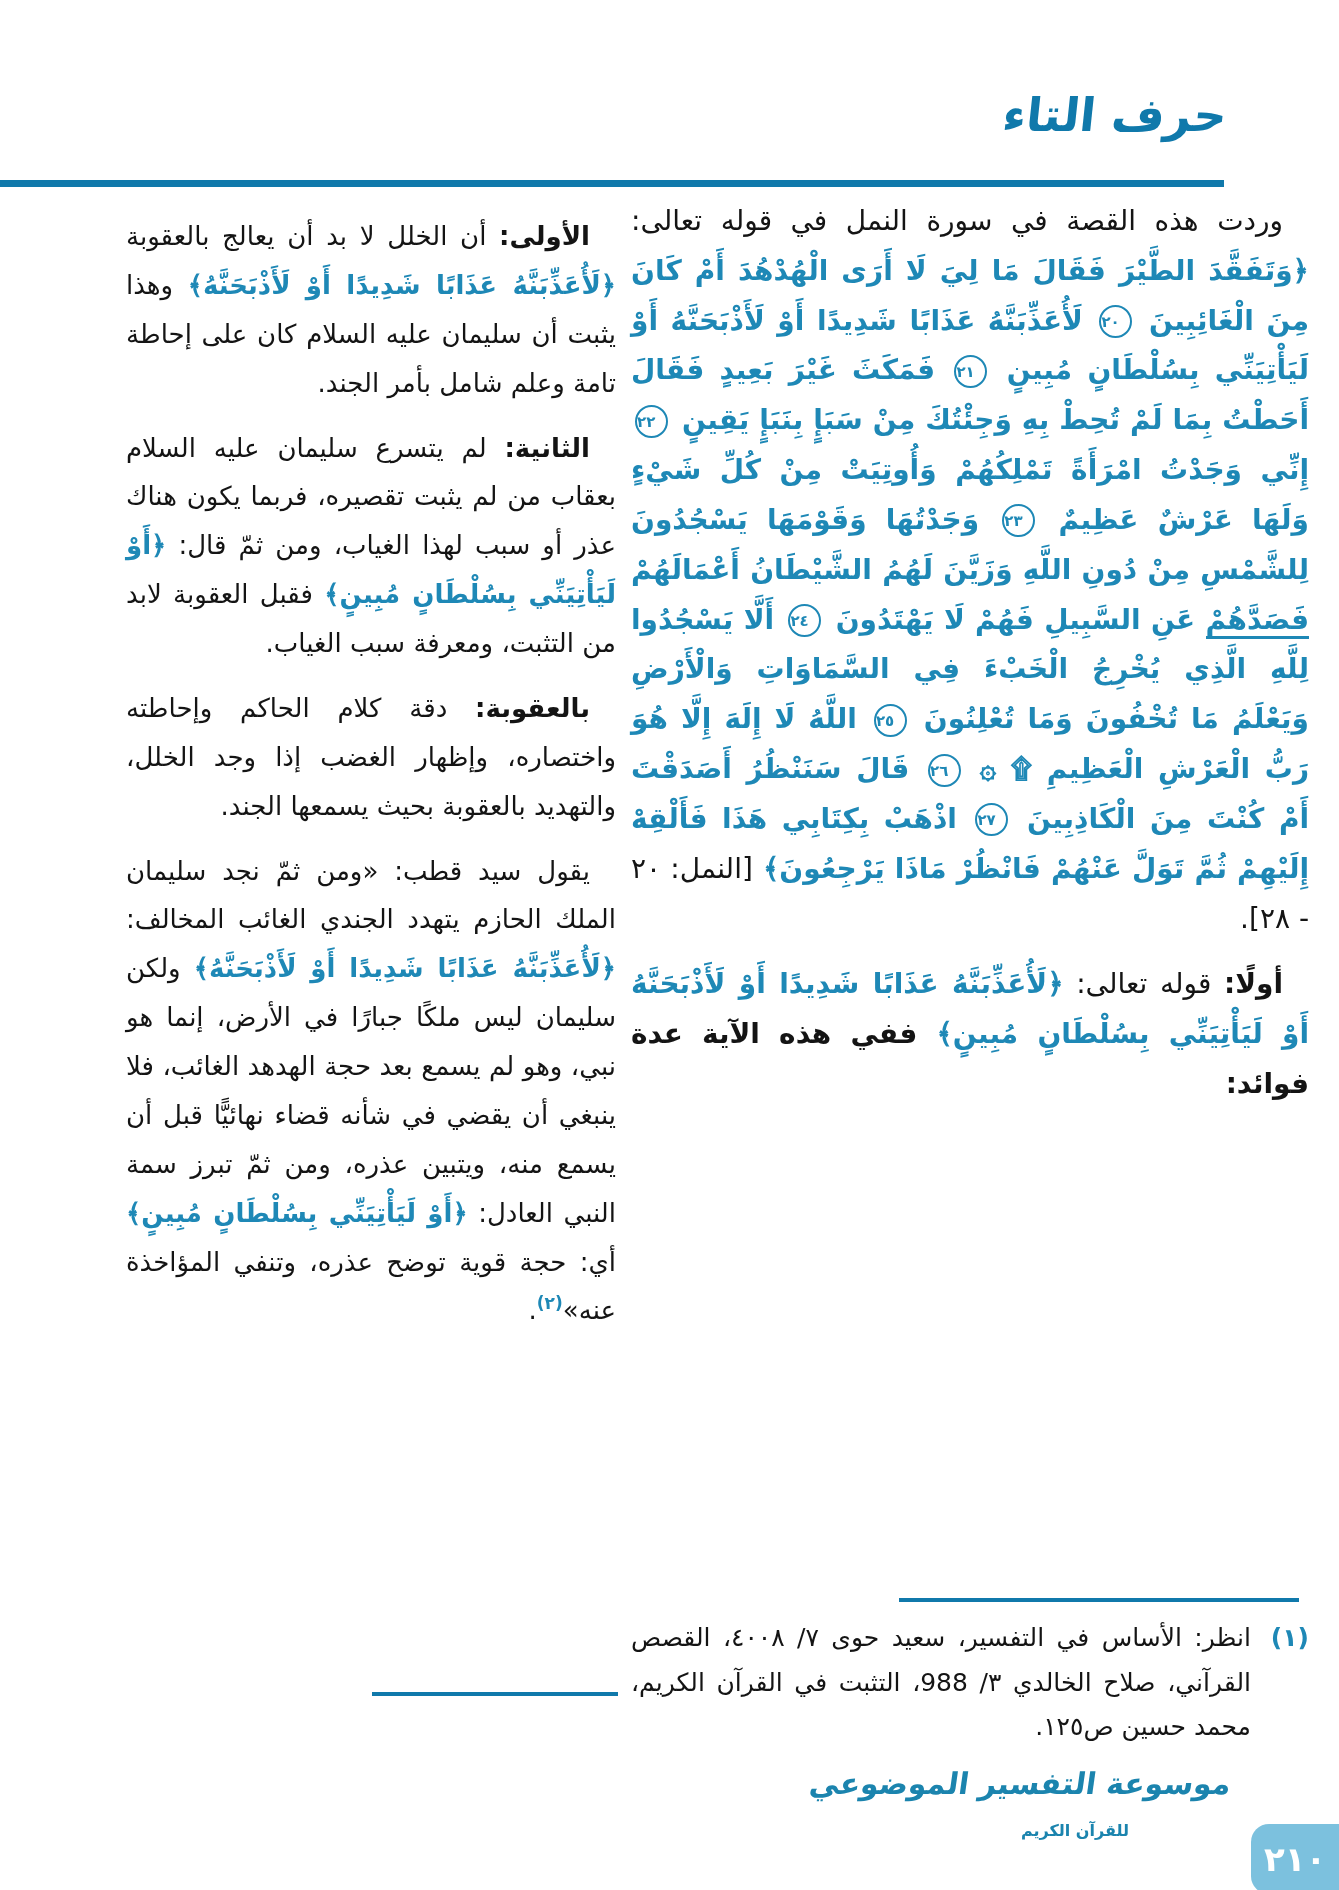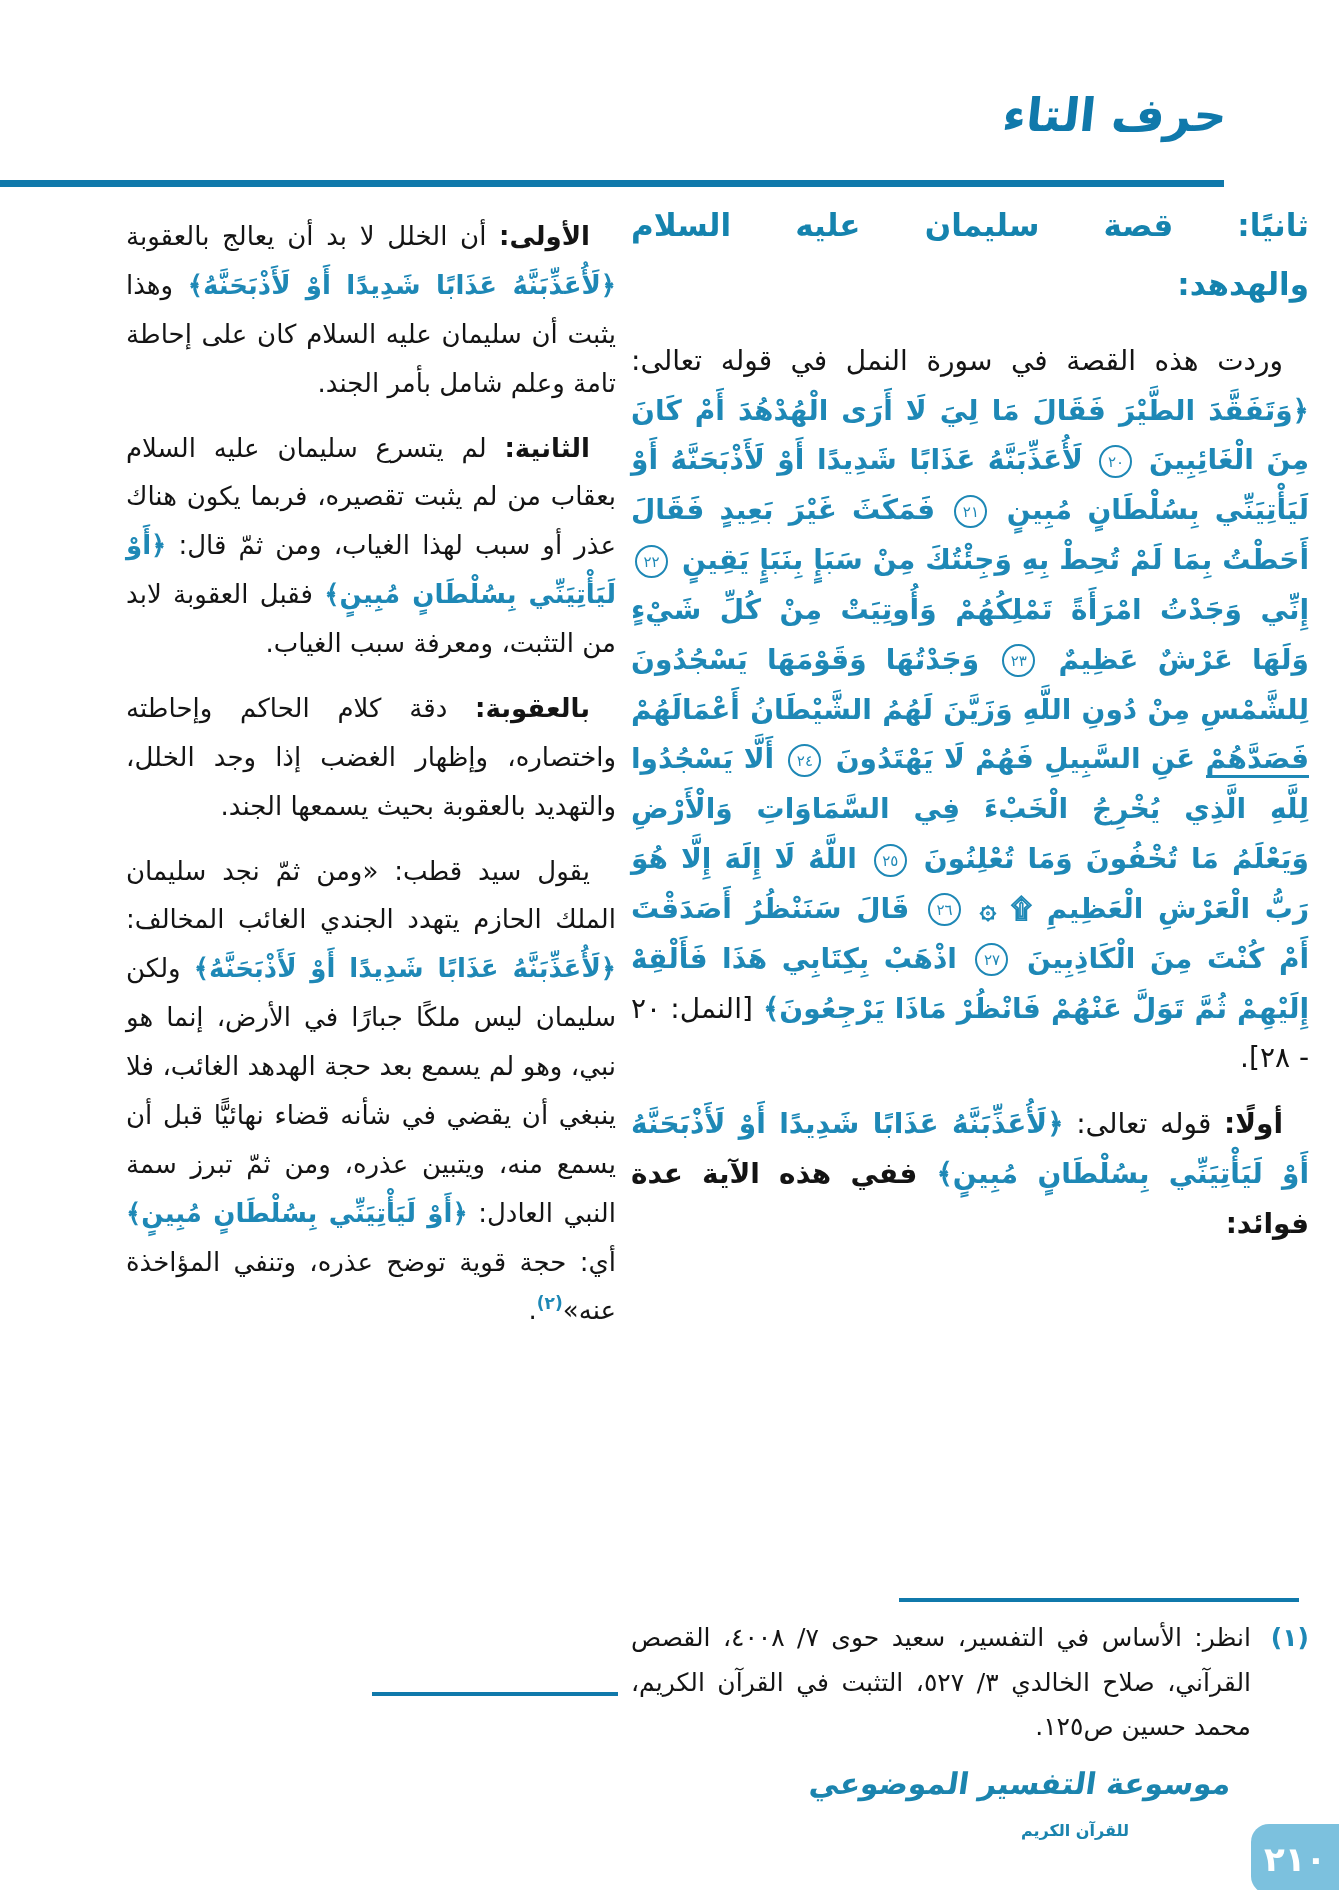--- a/index.html
+++ b/index.html
@@ -31,21 +31,21 @@
 
   
   .seg-t{color:#141414;}
   .seg-b{color:#141414;font-weight:bold;}
   .seg-q{color:#1e88b6;font-weight:bold;}
   .seg-qu{color:#1e88b6;font-weight:bold;border-bottom:3px solid #1e88b6;}
   .seg-fn{color:#1e88b6;font-size:17px;vertical-align:super;font-weight:bold;}
   .seg-ayah{
     display:inline-block;width:33px;height:33px;line-height:31px;box-sizing:border-box;
     border:2px solid #1e88b6;border-radius:50%;color:#1e88b6;
-    font-size:15px;font-weight:normal;text-align:center;vertical-align:middle;
+    font-size:15px;font-weight:bold;text-align:left;vertical-align:middle;
     margin:0 4px;text-indent:0;
   }
 
   
   .footnote-rule{position:absolute;height:4px;background:#1079ab;}
   .fn-rule-right{top:1598px;right:40px;width:400px;}
   .fn-rule-left{top:1692px;left:372px;width:246px;}
   .footnote{position:absolute;color:#141414;font-size:25px;line-height:1.78;}
   .footnote-right{top:1616px;right:30px;width:678px;display:flex;}
   .footnote-left{top:1702px;left:126px;width:490px;text-align:right;}
@@ -69,36 +69,35 @@
 </style>
 </head>
 <body>
 
 <div class="page">
 
   <div class="header-title">حرف التاء</div>
   <div class="header-rule"></div>
 
   <div class="col col-right">
-    <h2 class="heading">ثانيًا: قصة سليمان عليه السلام والهدهد:</h2>
     <p><span class="seg-t">وردت هذه القصة في سورة النمل في قوله تعالى: </span><span class="seg-q">﴿وَتَفَقَّدَ الطَّيْرَ فَقَالَ مَا لِيَ لَا أَرَى الْهُدْهُدَ أَمْ كَانَ مِنَ الْغَائِبِينَ </span><span class="seg-ayah">٢٠</span><span class="seg-q"> لَأُعَذِّبَنَّهُ عَذَابًا شَدِيدًا أَوْ لَأَذْبَحَنَّهُ أَوْ لَيَأْتِيَنِّي بِسُلْطَانٍ مُبِينٍ </span><span class="seg-ayah">٢١</span><span class="seg-q"> فَمَكَثَ غَيْرَ بَعِيدٍ فَقَالَ أَحَطْتُ بِمَا لَمْ تُحِطْ بِهِ وَجِئْتُكَ مِنْ سَبَإٍ بِنَبَإٍ يَقِينٍ </span><span class="seg-ayah">٢٢</span><span class="seg-q"> إِنِّي وَجَدْتُ امْرَأَةً تَمْلِكُهُمْ وَأُوتِيَتْ مِنْ كُلِّ شَيْءٍ وَلَهَا عَرْشٌ عَظِيمٌ </span><span class="seg-ayah">٢٣</span><span class="seg-q"> وَجَدْتُهَا وَقَوْمَهَا يَسْجُدُونَ لِلشَّمْسِ مِنْ دُونِ اللَّهِ وَزَيَّنَ لَهُمُ الشَّيْطَانُ أَعْمَالَهُمْ </span><span class="seg-qu">فَصَدَّهُمْ</span><span class="seg-q"> عَنِ السَّبِيلِ فَهُمْ لَا يَهْتَدُونَ </span><span class="seg-ayah">٢٤</span><span class="seg-q"> أَلَّا يَسْجُدُوا لِلَّهِ الَّذِي يُخْرِجُ الْخَبْءَ فِي السَّمَاوَاتِ وَالْأَرْضِ وَيَعْلَمُ مَا تُخْفُونَ وَمَا تُعْلِنُونَ </span><span class="seg-ayah">٢٥</span><span class="seg-q"> اللَّهُ لَا إِلَهَ إِلَّا هُوَ رَبُّ الْعَرْشِ الْعَظِيمِ ۩ ۞ </span><span class="seg-ayah">٢٦</span><span class="seg-q"> قَالَ سَنَنْظُرُ أَصَدَقْتَ أَمْ كُنْتَ مِنَ الْكَاذِبِينَ </span><span class="seg-ayah">٢٧</span><span class="seg-q"> اذْهَبْ بِكِتَابِي هَذَا فَأَلْقِهْ إِلَيْهِمْ ثُمَّ تَوَلَّ عَنْهُمْ فَانْظُرْ مَاذَا يَرْجِعُونَ﴾ </span><span class="seg-t">[النمل: ٢٠ - ٢٨].</span></p>
     <p><span class="seg-b">أولًا:</span><span class="seg-t"> قوله تعالى: </span><span class="seg-q">﴿لَأُعَذِّبَنَّهُ عَذَابًا شَدِيدًا أَوْ لَأَذْبَحَنَّهُ أَوْ لَيَأْتِيَنِّي بِسُلْطَانٍ مُبِينٍ﴾</span><span class="seg-b"> ففي هذه الآية عدة فوائد:</span></p>
   </div>
 
   <div class="col col-left">
     <p><span class="seg-b">الأولى:</span><span class="seg-t"> أن الخلل لا بد أن يعالج بالعقوبة </span><span class="seg-q">﴿لَأُعَذِّبَنَّهُ عَذَابًا شَدِيدًا أَوْ لَأَذْبَحَنَّهُ﴾</span><span class="seg-t"> وهذا يثبت أن سليمان عليه السلام كان على إحاطة تامة وعلم شامل بأمر الجند.</span></p>
     <p><span class="seg-b">الثانية:</span><span class="seg-t"> لم يتسرع سليمان عليه السلام بعقاب من لم يثبت تقصيره، فربما يكون هناك عذر أو سبب لهذا الغياب، ومن ثمّ قال: </span><span class="seg-q">﴿أَوْ لَيَأْتِيَنِّي بِسُلْطَانٍ مُبِينٍ﴾</span><span class="seg-t"> فقبل العقوبة لابد من التثبت، ومعرفة سبب الغياب.</span></p>
     <p><span class="seg-b">بالعقوبة:</span><span class="seg-t"> دقة كلام الحاكم وإحاطته واختصاره، وإظهار الغضب إذا وجد الخلل، والتهديد بالعقوبة بحيث يسمعها الجند.</span></p>
     <p><span class="seg-t">يقول سيد قطب: «ومن ثمّ نجد سليمان الملك الحازم يتهدد الجندي الغائب المخالف: </span><span class="seg-q">﴿لَأُعَذِّبَنَّهُ عَذَابًا شَدِيدًا أَوْ لَأَذْبَحَنَّهُ﴾</span><span class="seg-t"> ولكن سليمان ليس ملكًا جبارًا في الأرض، إنما هو نبي، وهو لم يسمع بعد حجة الهدهد الغائب، فلا ينبغي أن يقضي في شأنه قضاء نهائيًّا قبل أن يسمع منه، ويتبين عذره، ومن ثمّ تبرز سمة النبي العادل: </span><span class="seg-q">﴿أَوْ لَيَأْتِيَنِّي بِسُلْطَانٍ مُبِينٍ﴾</span><span class="seg-t"> أي: حجة قوية توضح عذره، وتنفي المؤاخذة عنه»</span><span class="seg-fn">(٢)</span><span class="seg-t">.</span></p>
   </div>
 
   <div class="footnote-rule fn-rule-right"></div>
   <div class="footnote footnote-right">
     <span class="fn-marker">(١)</span>
-    <span class="fn-text">انظر: الأساس في التفسير، سعيد حوى ٧/ ٤٠٠٨، القصص القرآني، صلاح الخالدي ٣/ ٥٢٧، التثبت في القرآن الكريم، محمد حسين ص١٢٥.</span>
+    <span class="fn-text">انظر: الأساس في التفسير، سعيد حوى ٧/ ٤٠٠٨، القصص القرآني، صلاح الخالدي ٣/ 988، التثبت في القرآن الكريم، محمد حسين ص١٢٥.</span>
   </div>
 
   <div class="footnote-rule fn-rule-left"></div>
 
   <div class="logo">
     <div class="logo-main">موسوعة التفسير الموضوعي</div>
     <div class="logo-sub">للقرآن الكريم</div>
   </div>
 
   <div class="page-badge">

